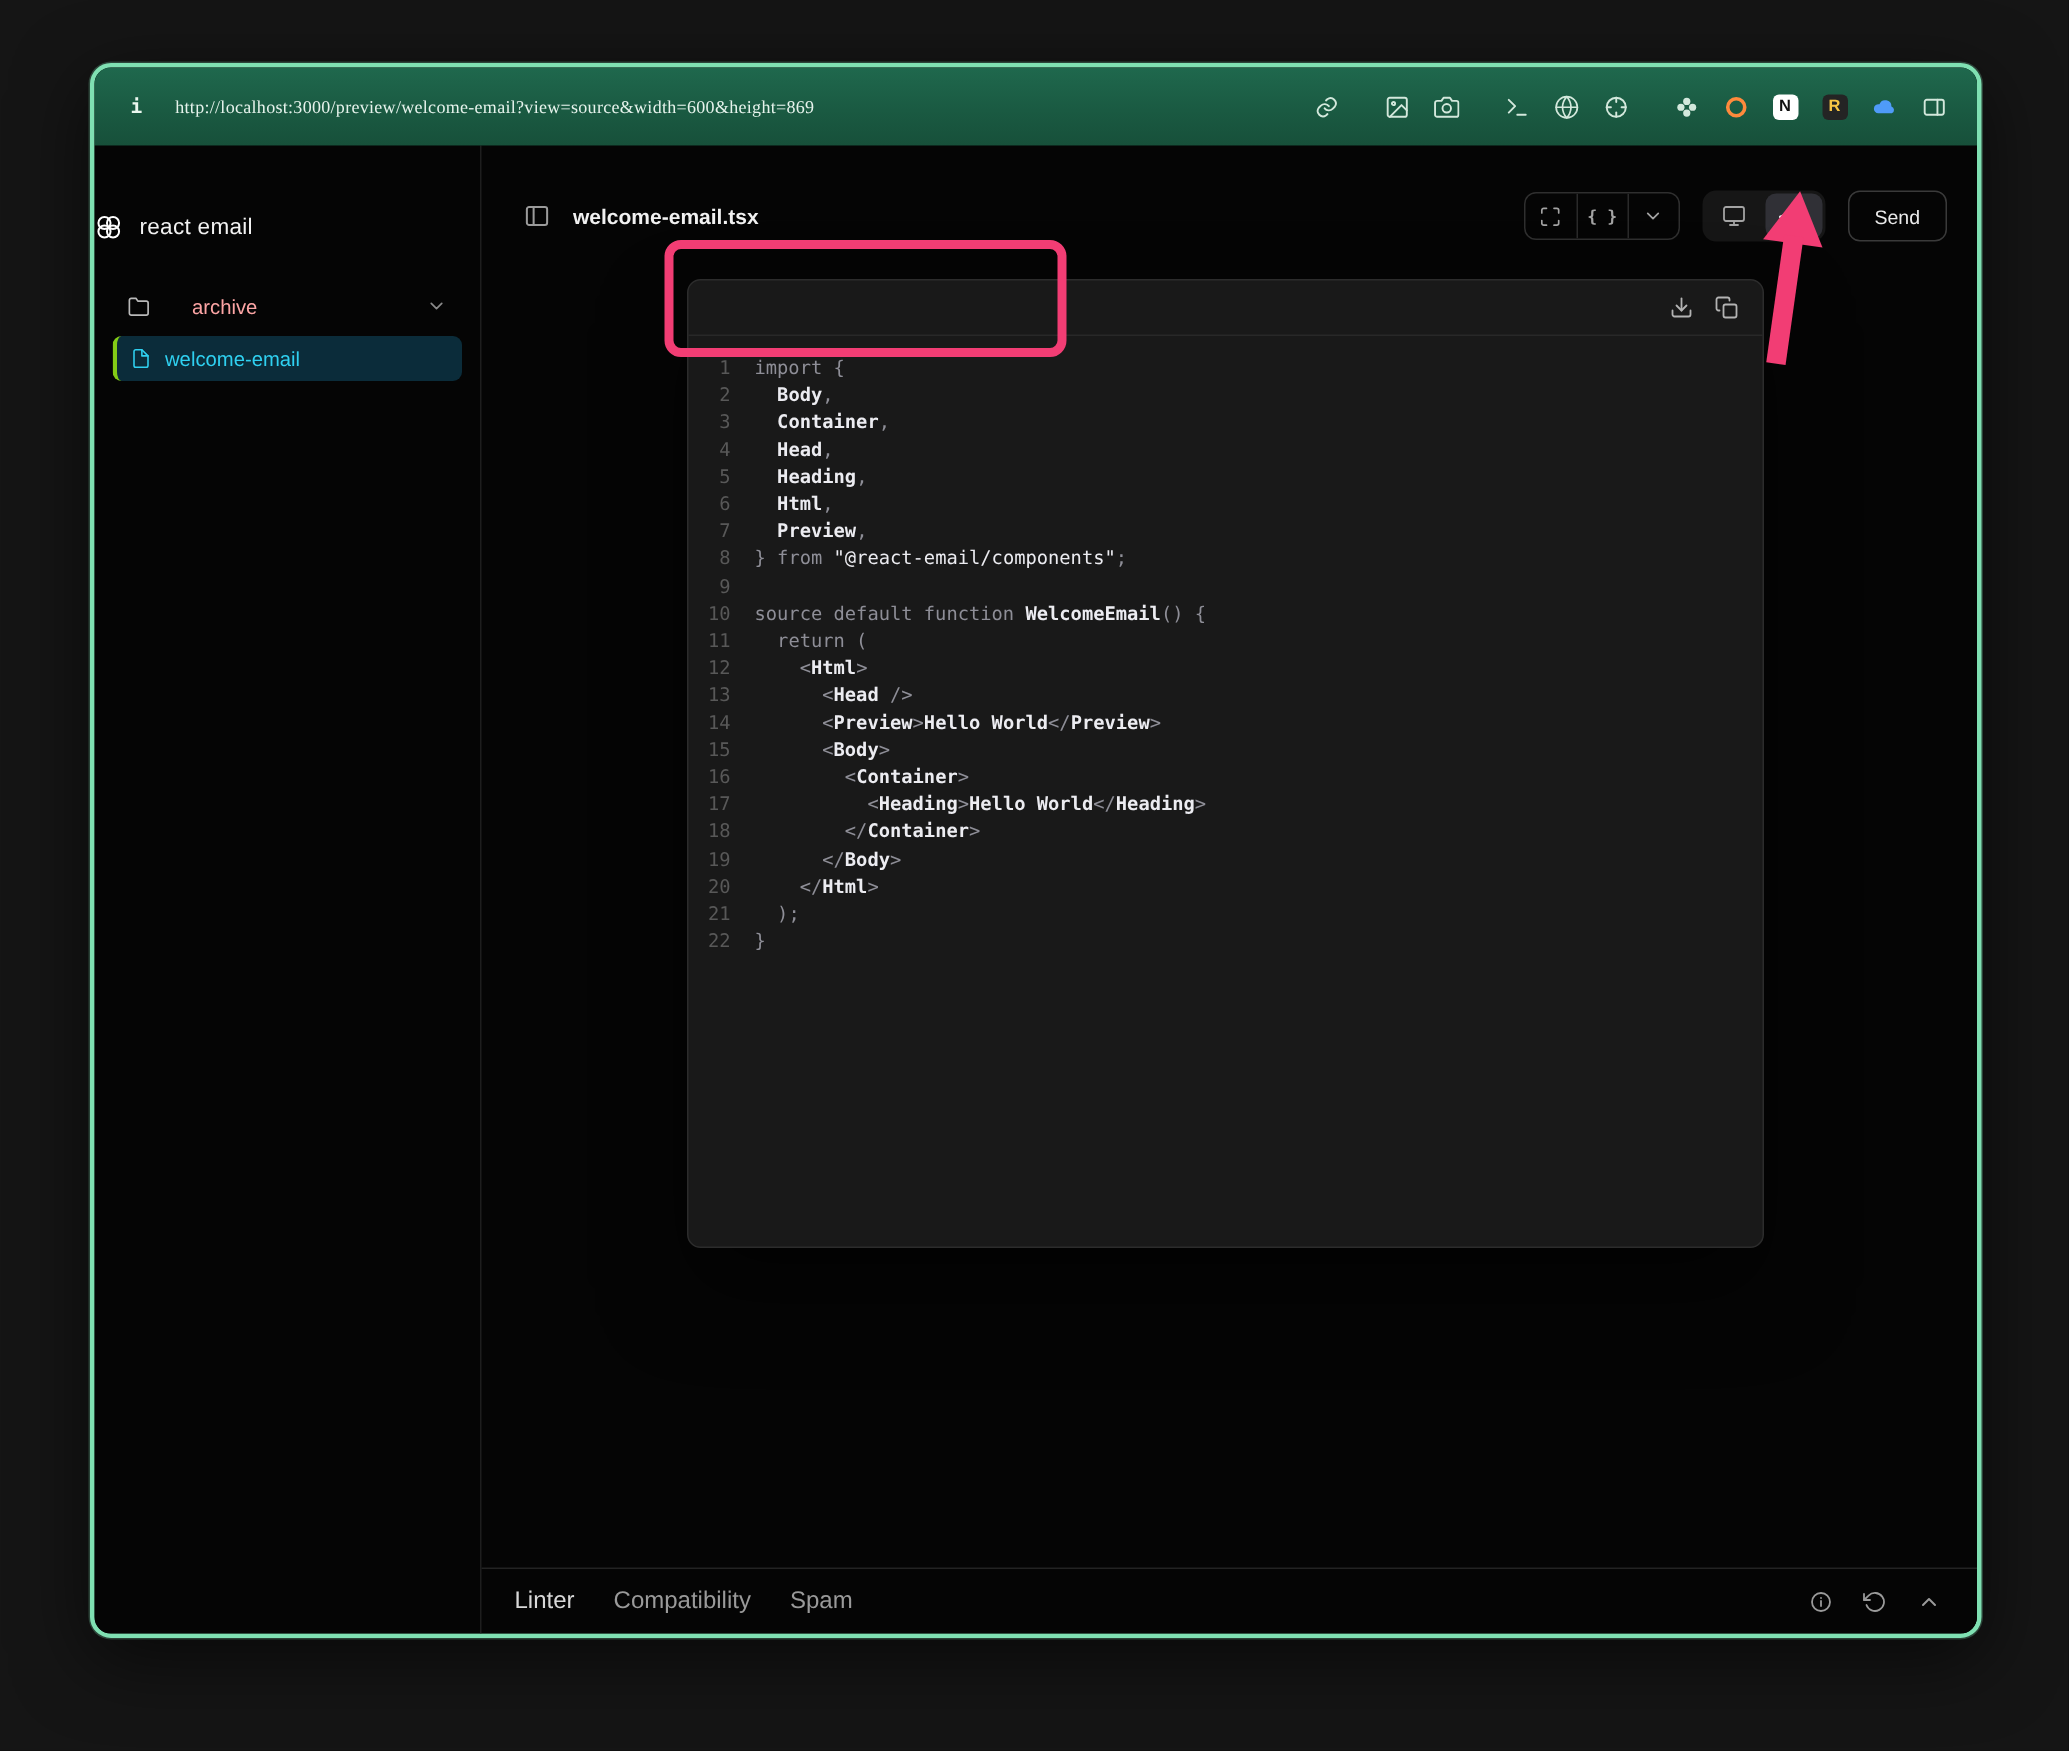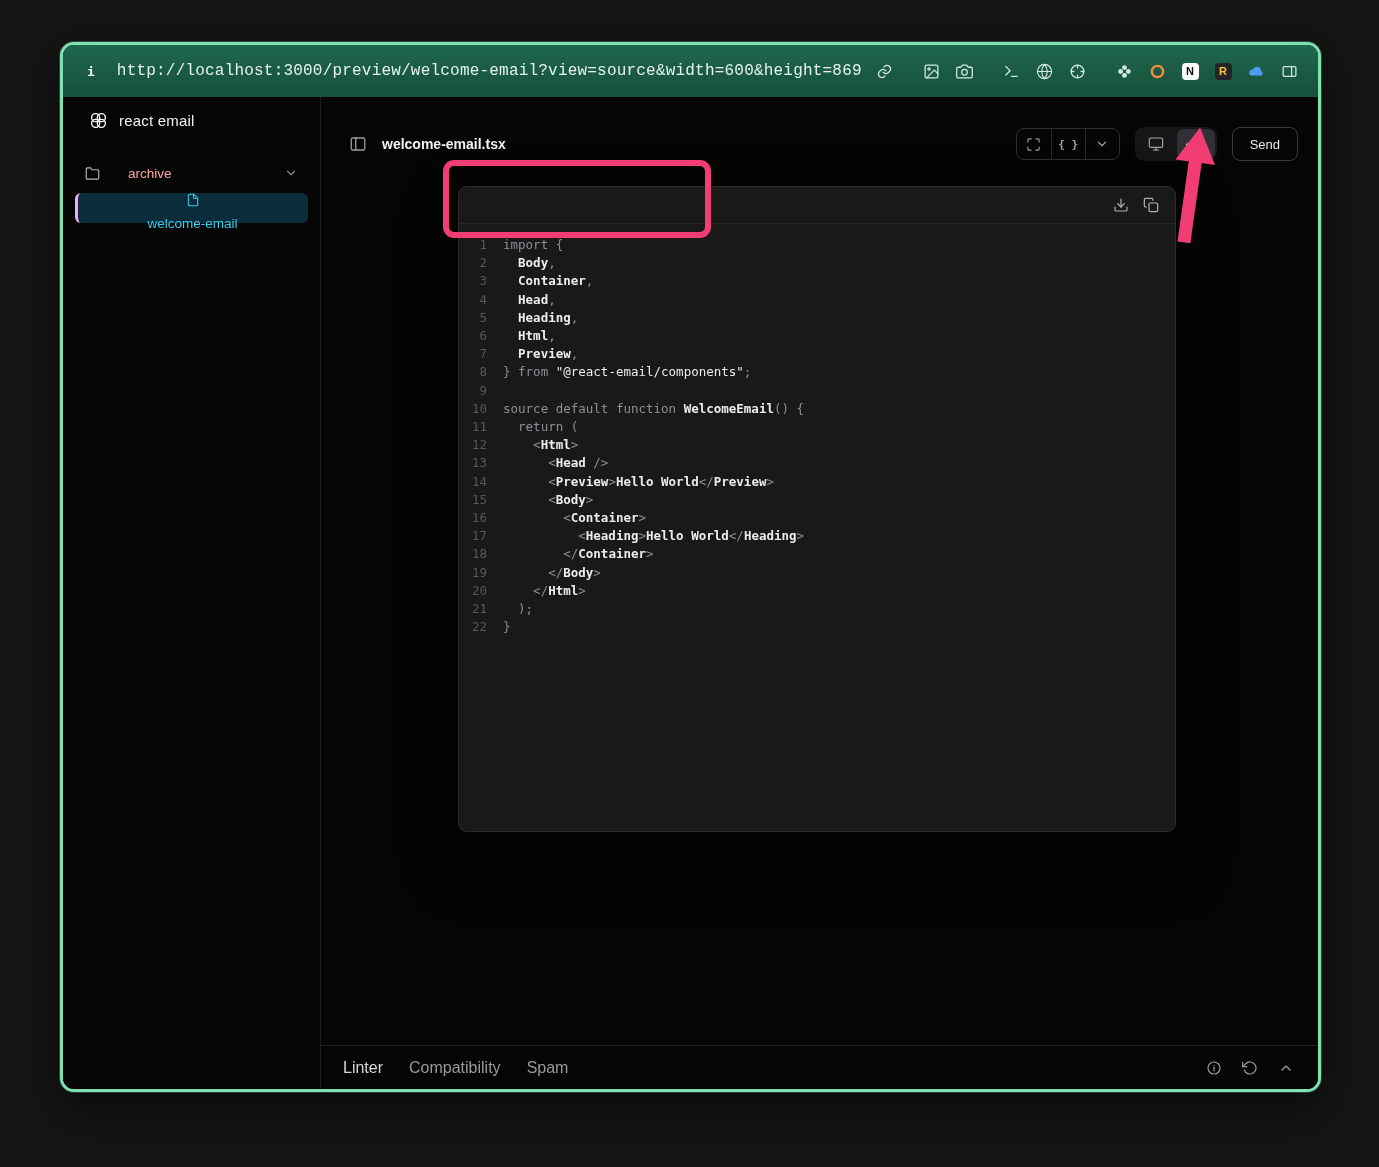--- a/index.html
+++ b/index.html
@@ -14,43 +14,43 @@
     box-shadow:0 0 0 1px rgba(127,224,178,.25), 0 14px 50px rgba(0,0,0,.6);
   }
 
   
   .chrome {
     position:relative; height:52px; display:flex; align-items:center;
     background:linear-gradient(180deg,#1f684d 0%, #1a5a42 55%, #17503a 100%);
     padding:0 20px 0 24px; color:#d9ecdf;
   }
   .fav { font-family:"DejaVu Sans Mono", monospace; font-size:13px; font-weight:bold; color:#e9f6ee; margin-right:22px; }
-  .url { font-family:Liberation Mono, monospace; font-size:16px; color:#e6f3ec; letter-spacing:.2px; white-space:nowrap; }
+  .url { font-family:Liberation Serif, serif; font-size:12px; color:#e6f3ec; letter-spacing:.2px; white-space:nowrap; }
   .chrome-icons { margin-left:auto; display:flex; align-items:center; gap:15px; color:#d3e8dc; }
   .cicon { display:flex; align-items:center; justify-content:center; width:18px; height:18px; cursor:pointer; }
   .cicon.gap-l { margin-left:14px; }
   .badge { width:17px; height:17px; border-radius:4px; display:flex; align-items:center; justify-content:center;
            font-size:11px; font-weight:bold; font-family:"Liberation Sans", sans-serif; }
   .badge.notion { background:#ffffff; color:#111; }
   .badge.rbadge { background:#242424; color:#f6c544; }
 
   
   .app { display:flex; height:calc(100% - 52px); background:#050505; }
 
   
   .sidebar { width:258px; border-right:1px solid #1e1e1e; flex:0 0 258px; }
-  .brand { height:46px; display:flex; align-items:center; padding-left:26px; gap:11px; }
+  .brand { height:46px; display:flex; align-items:center; gap:11px;margin-top:31px; }
   .brand-name { color:#f2f2f2; font-size:15px; font-weight:500; letter-spacing:.2px; }
   .nav { padding:14px 12px 0 12px; }
   .folder-row { height:32px; display:flex; align-items:center; gap:28px; padding:0 10px; color:#fca5a5;
                 font-size:13.5px; border-radius:6px; cursor:pointer; }
   .folder-row .chev { margin-left:auto; color:#8a8a8a; }
   .email-item { height:30px; margin-top:4px; display:flex; align-items:center; gap:9px; padding:0 10px 0 9px;
-                background:#0b2c3a; border-left:3px solid #f0abfc; border-radius:6px;
-                color:#2fd0f0; font-size:13.5px; font-weight:500; cursor:pointer;flex-direction:column; }
+                background:#0b2c3a; border-left:3px solid #84cc16; border-radius:6px;
+                color:#2fd0f0; font-size:13.5px; font-weight:500; cursor:pointer; }
 
   
   .main { position:relative; flex:1; }
   .mheader { height:44px; display:flex; align-items:center; padding:0 20px 0 28px;margin-top:25px; }
   .toggle-icon { color:#9b9b9b; display:flex; cursor:pointer; }
   .mtitle { margin-left:15px; color:#f1f1f1; font-size:14px; font-weight:600; }
   .hright { margin-left:auto; display:flex; align-items:center; gap:15px; }
   .seg-group { display:flex; align-items:stretch; height:32px; border:1px solid #2f2f2f; border-radius:8px; overflow:hidden; }
   .seg { width:34px; display:flex; align-items:center; justify-content:center; color:#a3a3a3; cursor:pointer; background:transparent; }
   .seg + .seg { border-left:1px solid #2a2a2a; }

